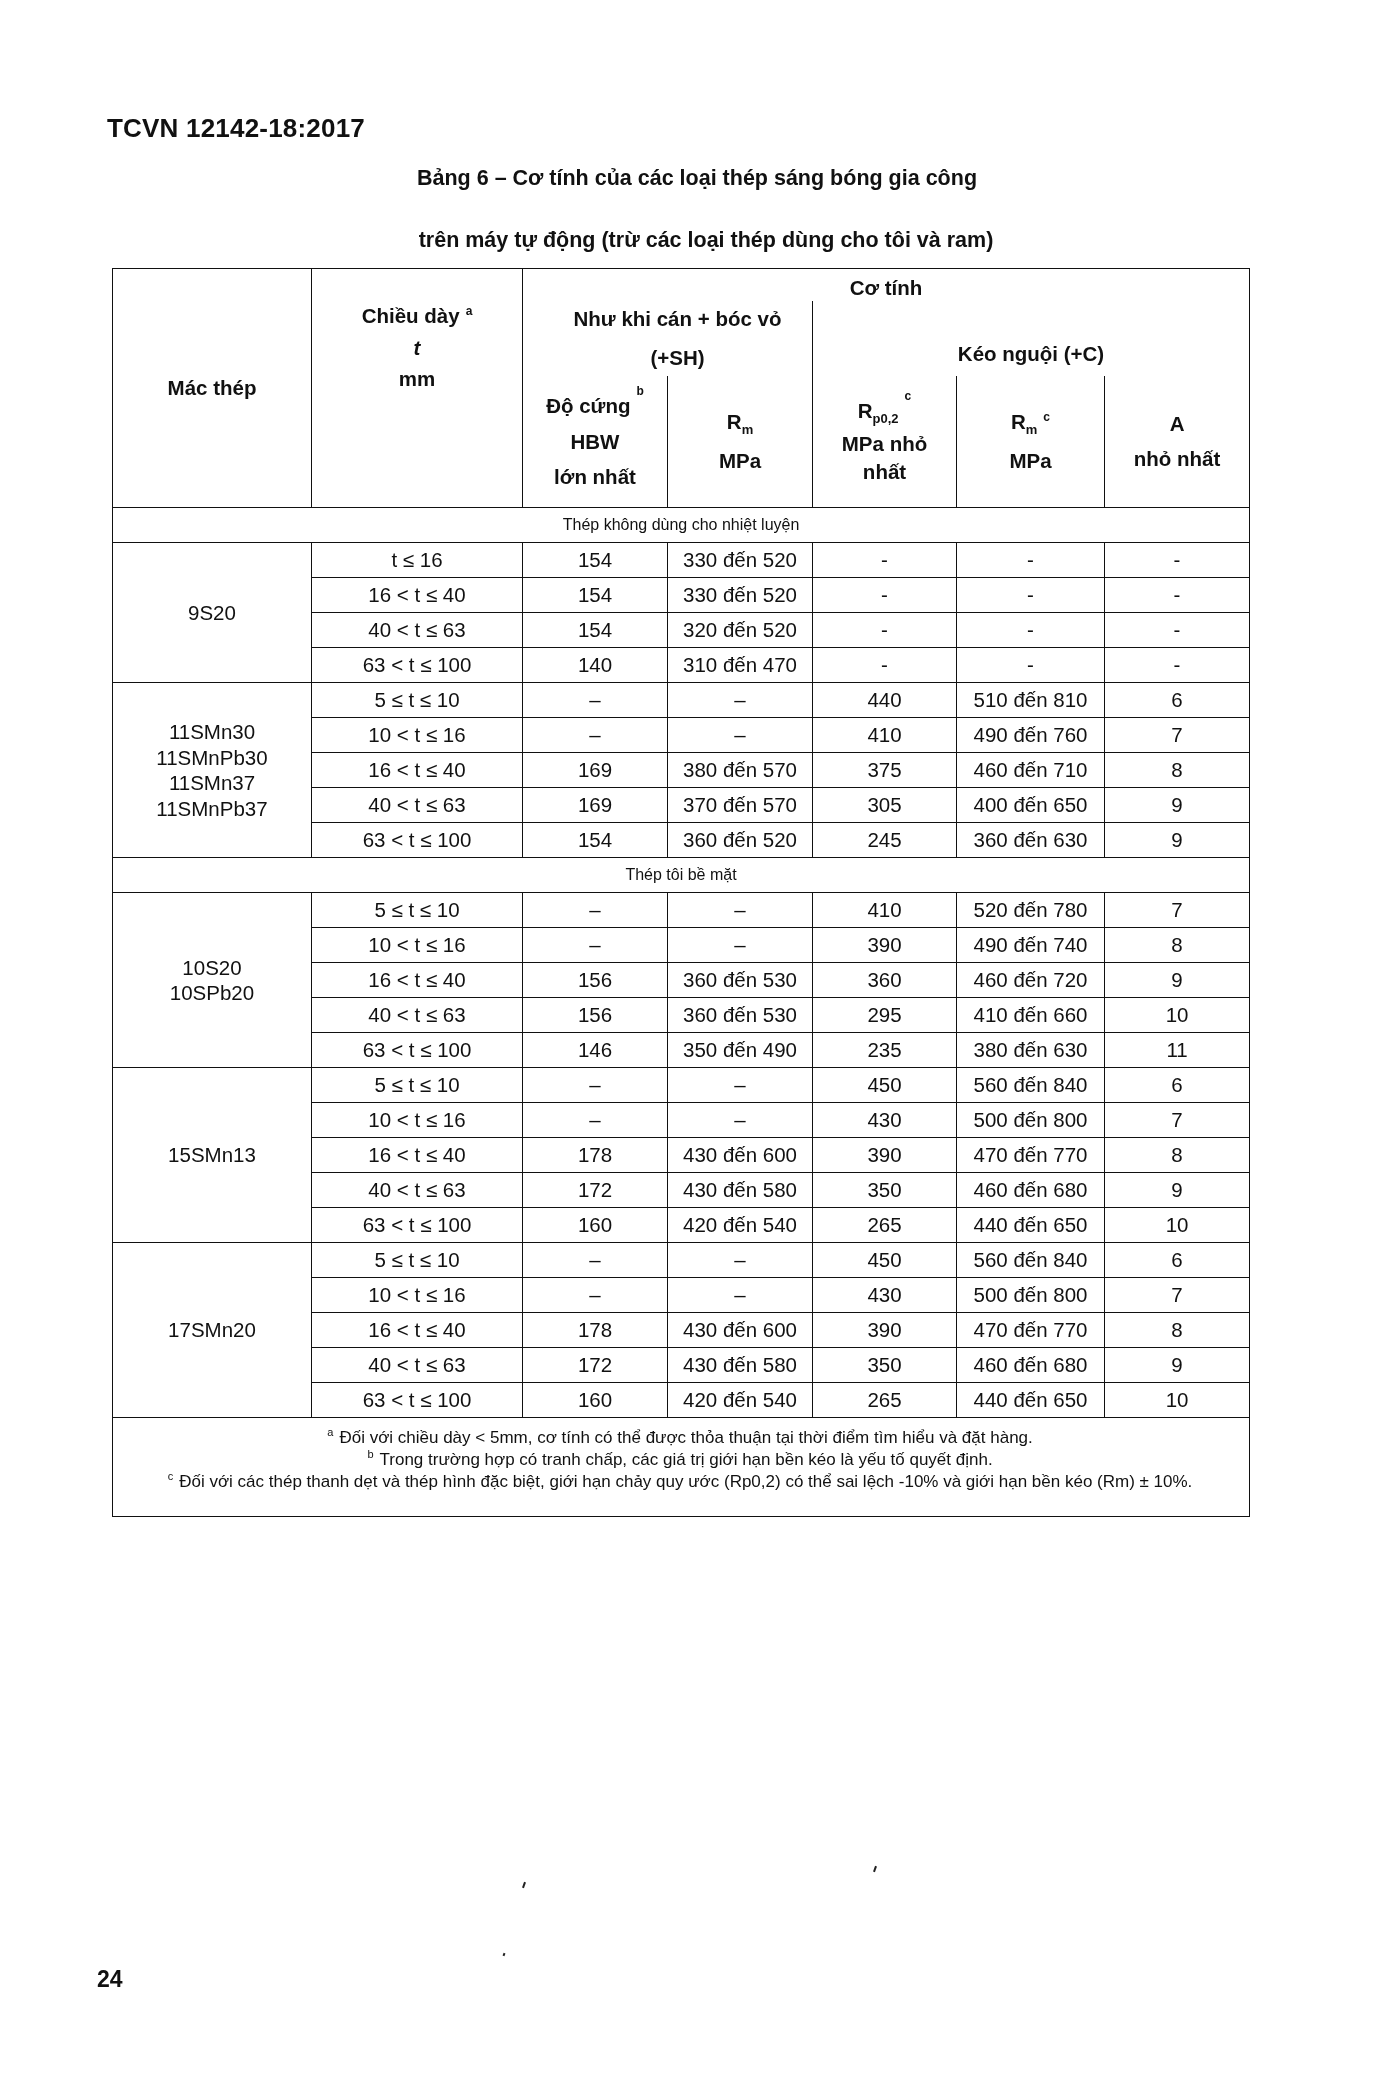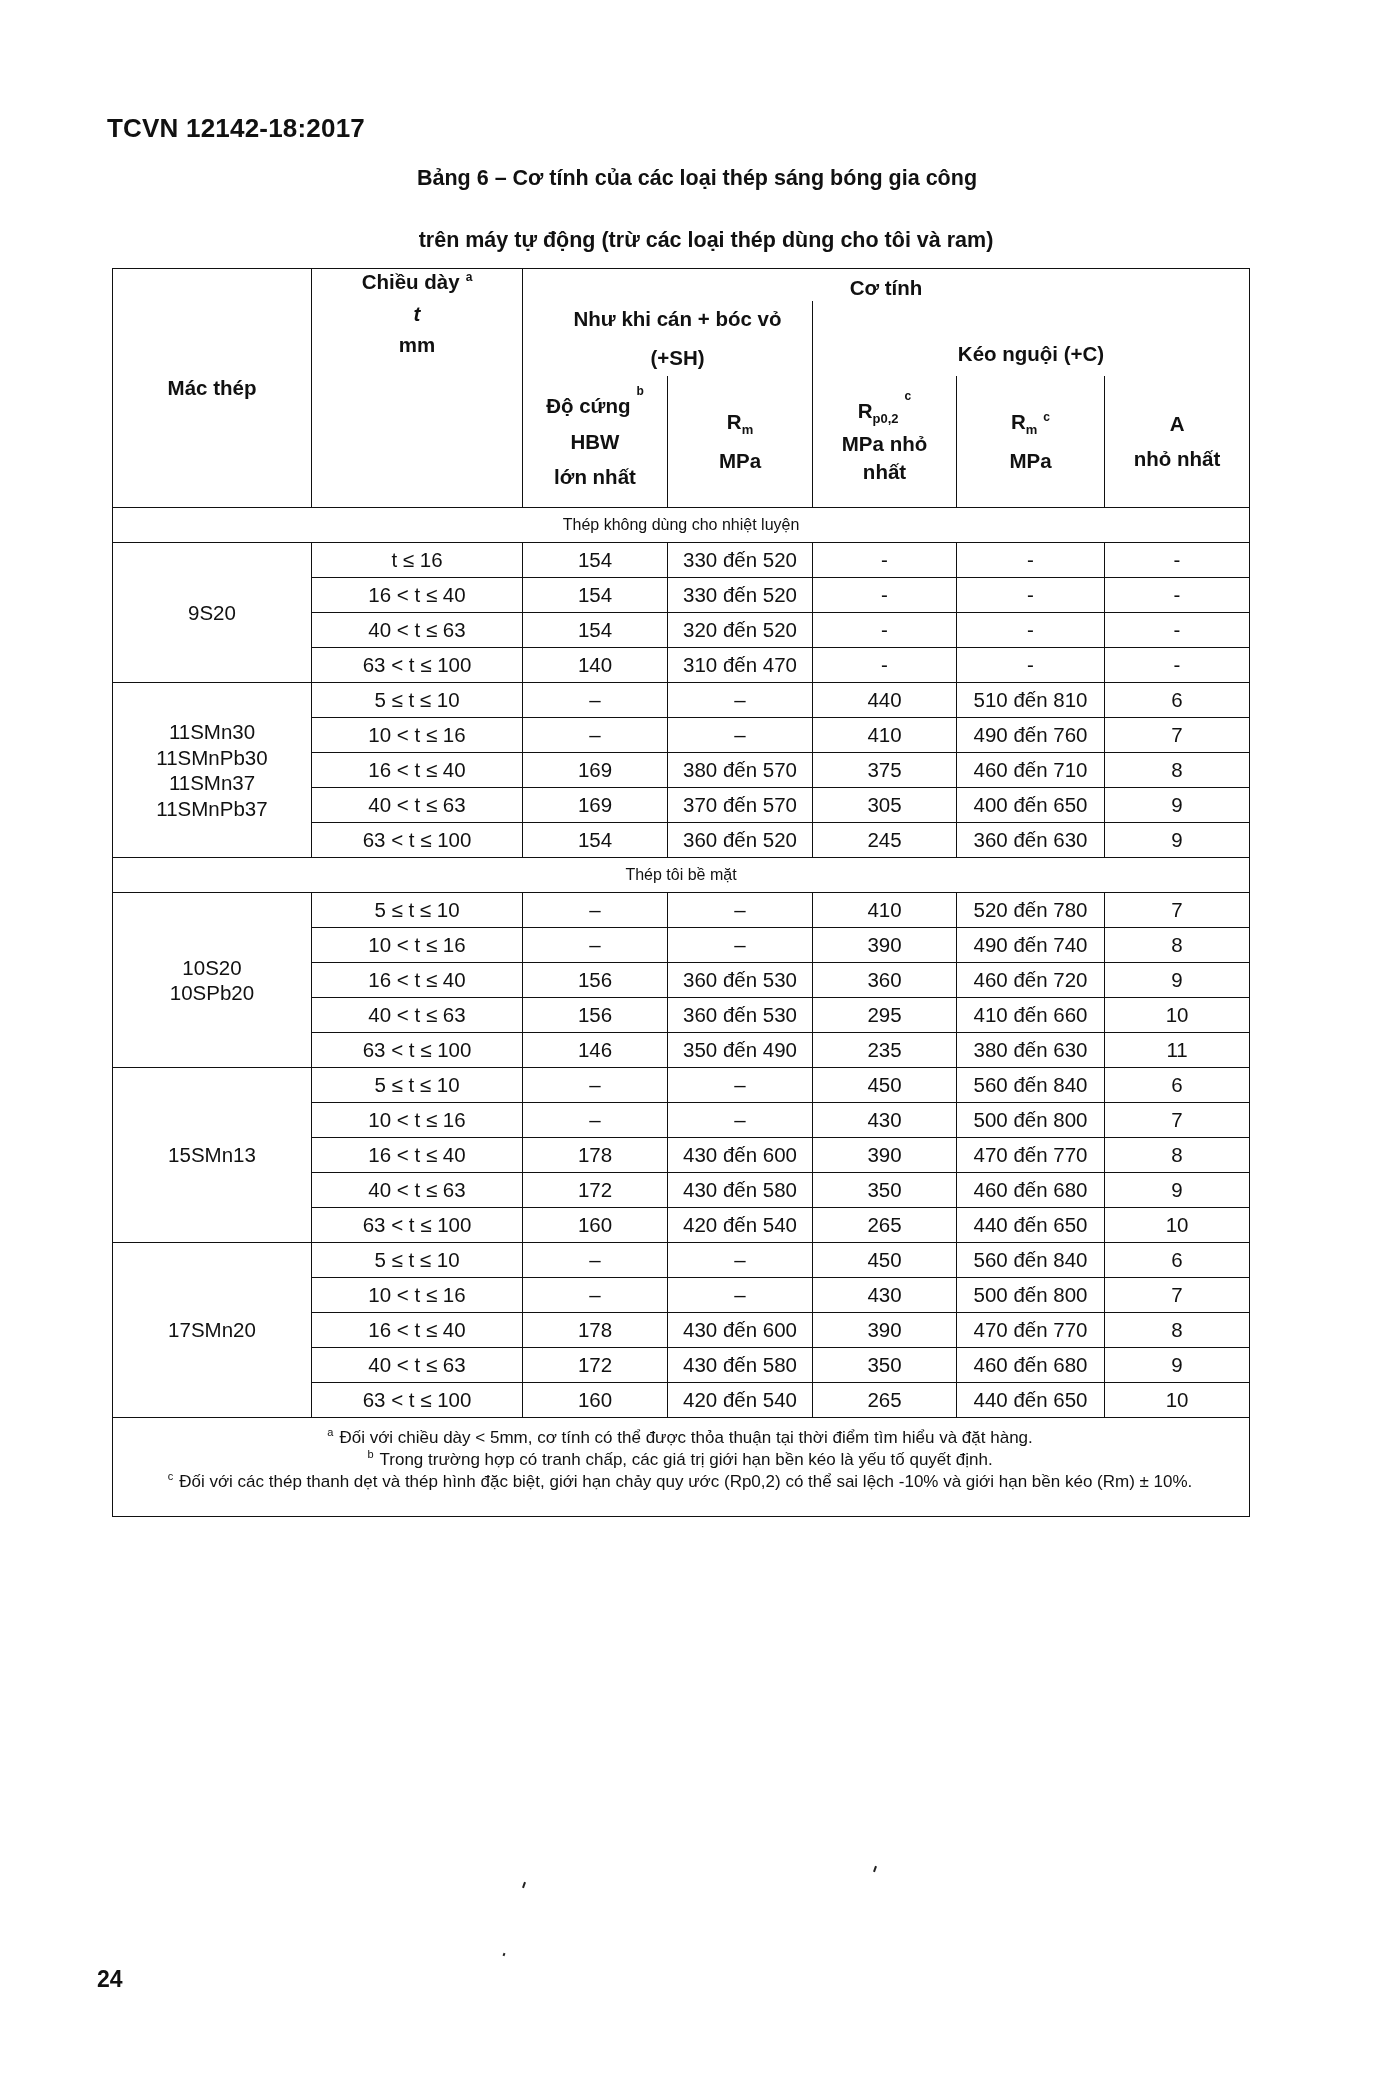--- a/index.html
+++ b/index.html
@@ -41,21 +41,21 @@
       <col style="width:211px">
       <col style="width:145px">
       <col style="width:145px">
     <col style="width:144px">
       <col style="width:148px">
       <col style="width:145px">
   </colgroup>
   <thead>
     <tr style="height:32px">
       <th rowspan="3"><span>Mác thép</span></th>
-      <th rowspan="3" style="vertical-align:top;">
+      <th rowspan="3" style="vertical-align:top;padding-top:34px;">
         <div><span>Chiều dày</span><span class="sup">a</span></div>
         <div class="it" style="margin-top:6px">t</div>
         <div style="margin-top:6px">mm</div>
       </th>
       <th colspan="5" style="border-bottom:none;padding-top:6px;">
         <span>Cơ tính</span>
       </th>
     </tr>
     <tr style="height:75px">
       <th colspan="2" style="border-top:none;border-bottom:none;padding-left:20px;">

